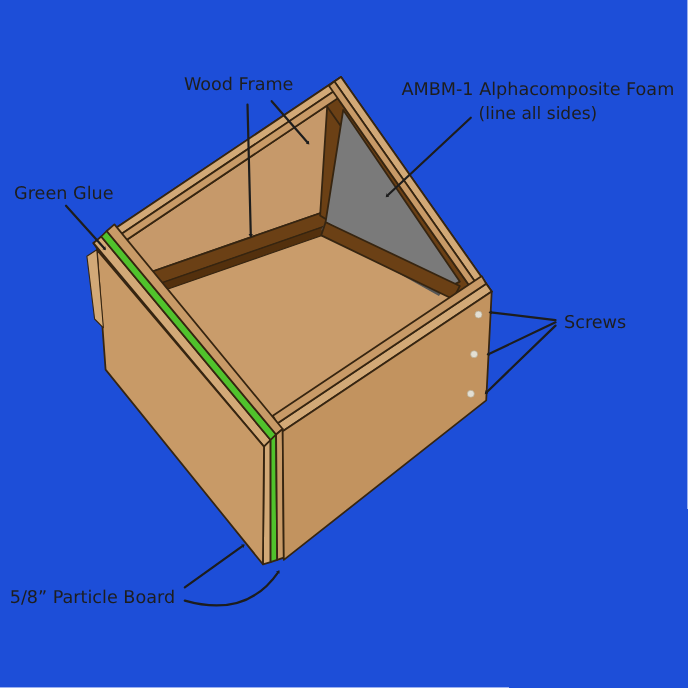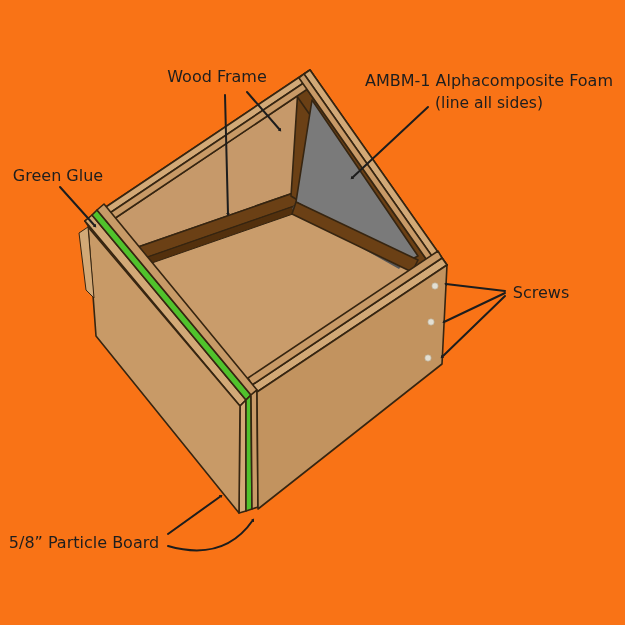--- a/index.html
+++ b/index.html
@@ -1,16 +1,16 @@
 <!DOCTYPE html>
 <html><head>
 <meta charset="utf-8">
 <style>
   html,body{margin:0;padding:0;background:#ffffff;}
-  .canvas{width:625px;height:625px;position:relative;background:#f97316;overflow:hidden;}
+  .canvas{width:625px;height:625px;position:relative;background:#1d4ed8;overflow:hidden;}
   svg{display:block;}
   .edged{stroke:#362511;stroke-width:1.6;stroke-linejoin:round;}
   .thin{stroke:#362511;stroke-width:1;stroke-linejoin:round;}
   .noedge{stroke:none;}
   .arrow{fill:none;stroke-width:2;stroke-linecap:round;}
   .screw{stroke:#b3a88f;stroke-width:0.6;}
   text{font-family:"DejaVu Sans","Liberation Sans",sans-serif;font-size:16px;font-weight:500;}
   .lbl2{font-size:15.5px;}
 </style>
 </head>

